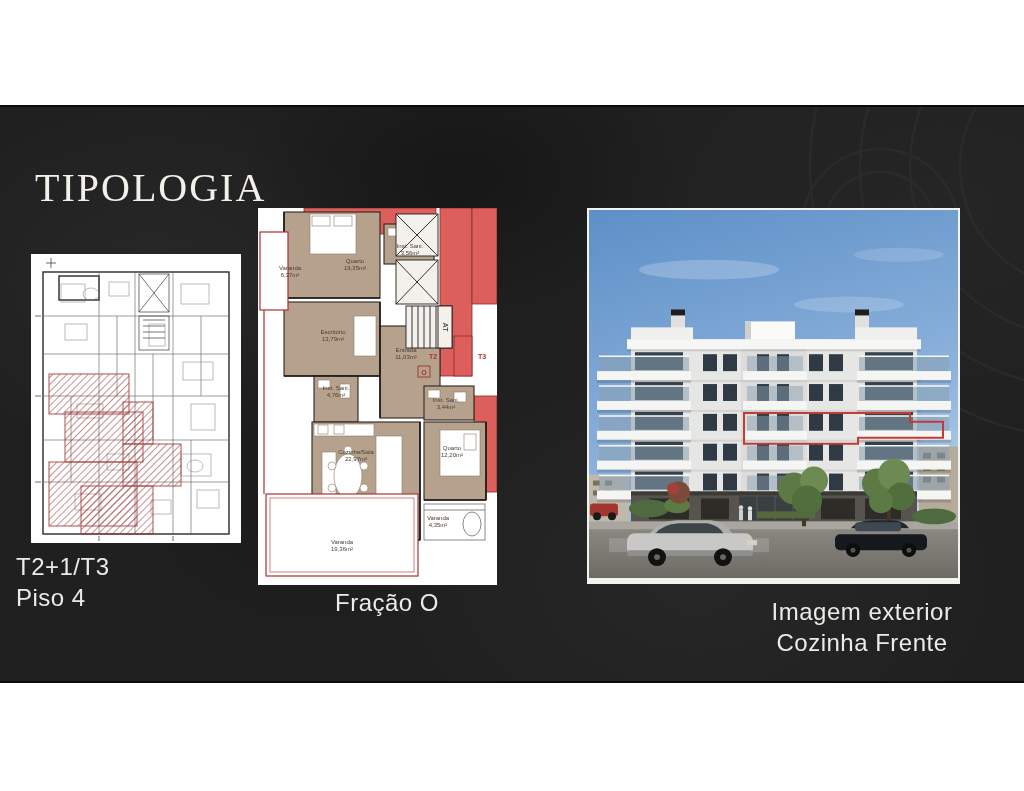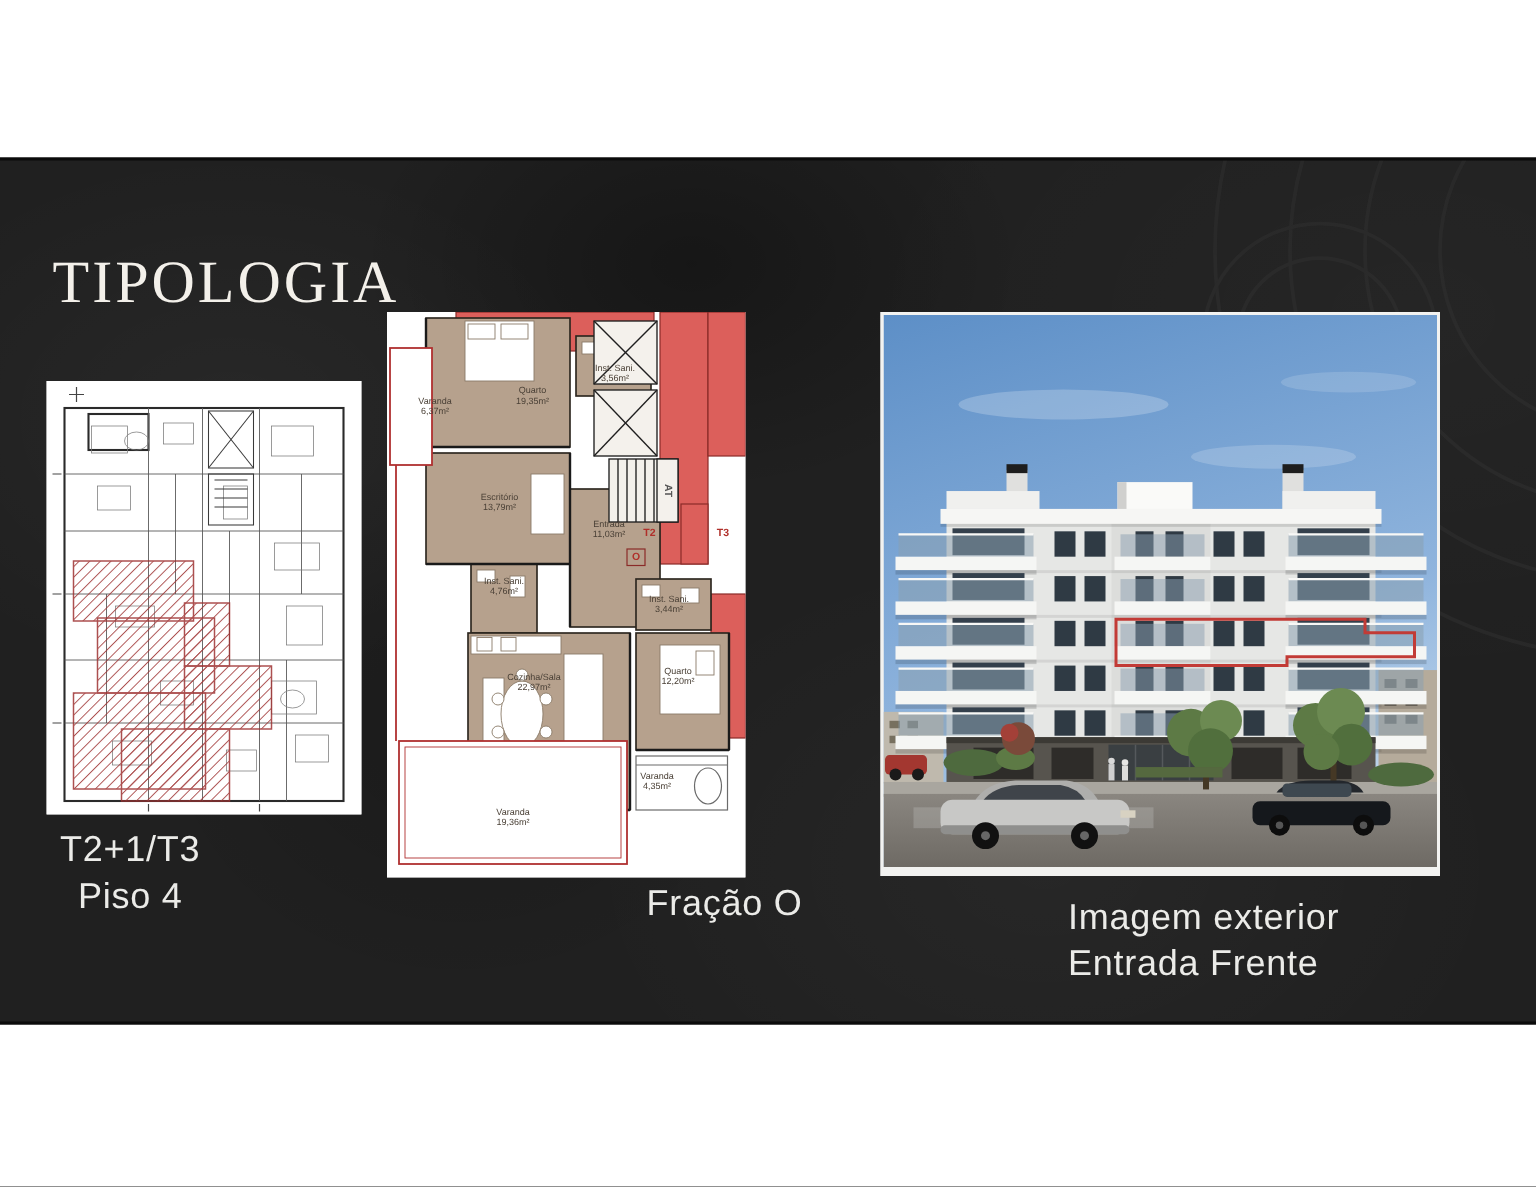--- a/index.html
+++ b/index.html
@@ -19,23 +19,23 @@
   .page-title{position:absolute;left:18px;top:40px;margin:17px;
       font-family:"Liberation Serif",serif;font-weight:400;font-size:40px;
       letter-spacing:2px;color:#f3f0ea;}
   .card{position:absolute;background:#ffffff;}
   .left-card{left:31px;top:147px;width:210px;height:289px;}
   .mid-card{left:258px;top:101px;width:239px;height:377px;}
   .photo-card{left:587px;top:101px;width:369px;height:372px;background:#f2f2f0;
       border:2px solid #f2f2f0;}
   .caption{position:absolute;color:#ebebe8;font-size:24px;line-height:31px;
       letter-spacing:0.5px;}
-  .left-caption{left:40px;top:444px;text-align:center;}
-  .mid-caption{left:335px;top:480px;width:200px;text-align:right;}
-  .photo-caption{left:712px;top:489px;width:300px;}
+  .left-caption{left:16px;top:444px;}
+  .mid-caption{left:335px;top:480px;width:200px;text-align:left;}
+  .photo-caption{left:712px;top:489px;width:300px;text-align:center;}
   .room-label{position:absolute;transform:translate(-50%,-50%);
       font-size:6px;line-height:7px;color:#4a4036;text-align:center;
       white-space:nowrap;pointer-events:none;}
   .room-label .nm{display:block;}
   .marker{position:absolute;transform:translate(-50%,-50%);
       font-size:7px;font-weight:bold;color:#b02f2a;pointer-events:none;}
   .marker.rot{transform:translate(-50%,-50%) rotate(90deg);}
   svg{display:block;}
 </style>
 </head>
@@ -400,16 +400,16 @@
 
   <div class="caption left-caption">
     <div>T2+1/T3</div>
     <div>Piso 4</div>
   </div>
 
   <div class="caption mid-caption">Fração O</div>
 
   <div class="caption photo-caption">
     <div>Imagem exterior</div>
-    <div>Entrada Frente</div>
+    <div>Cozinha Frente</div>
   </div>
 
 </div>
 
 </body></html>

